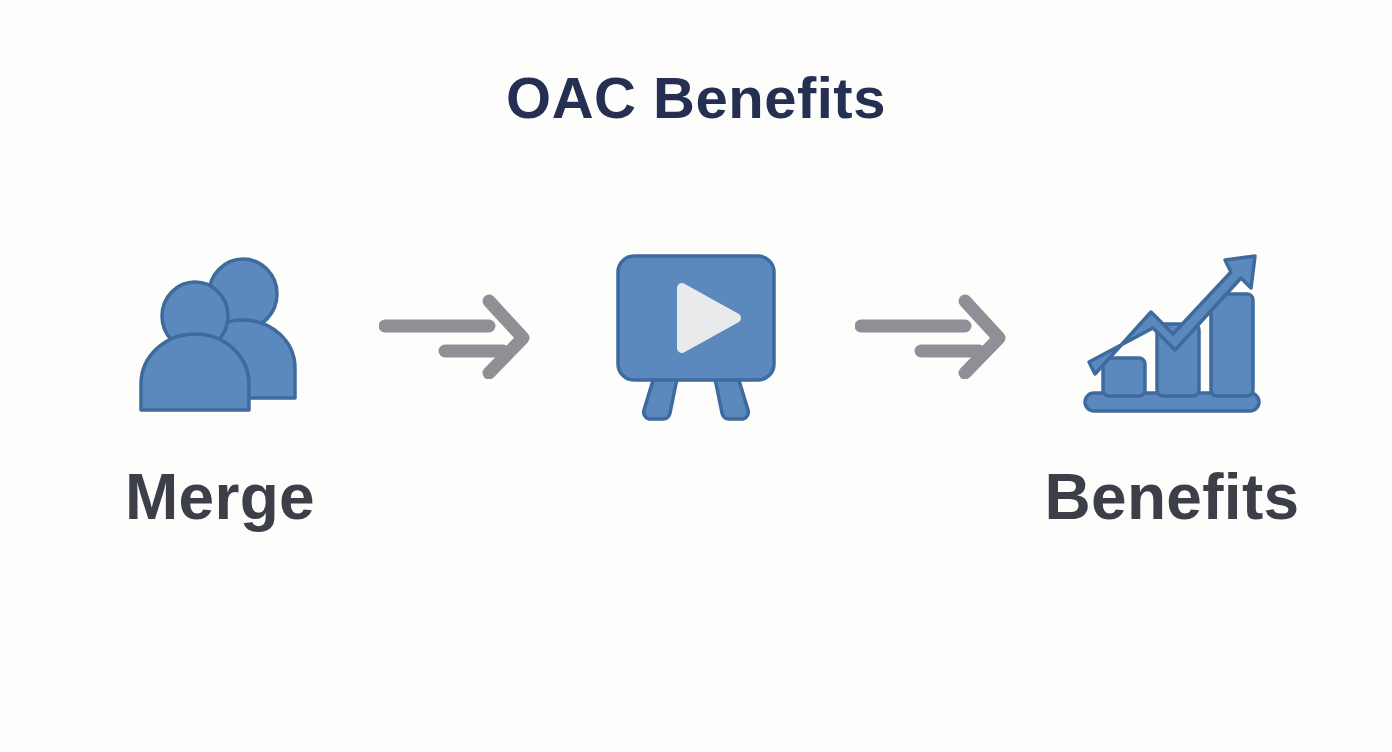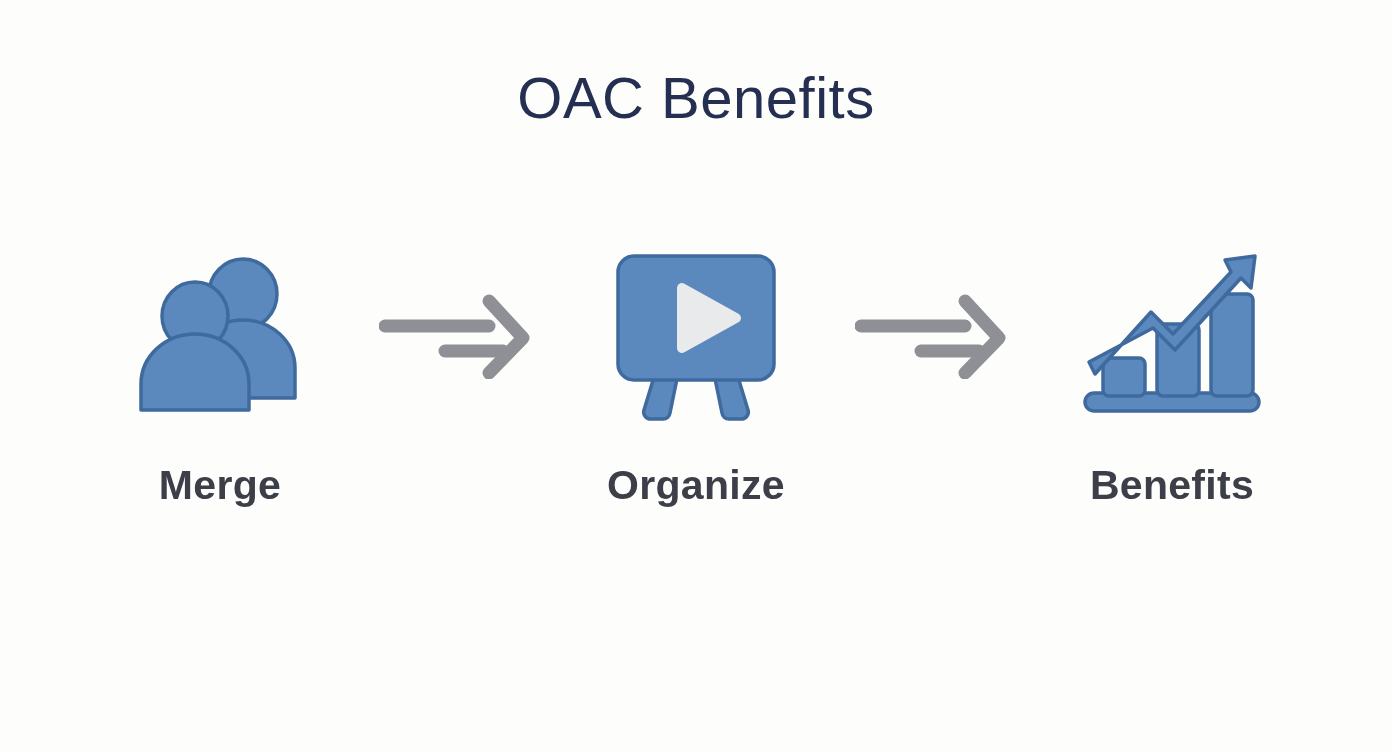--- a/index.html
+++ b/index.html
@@ -19,21 +19,21 @@
     position: absolute;
     inset: 0;
     display: flex;
     flex-direction: column;
     align-items: center;
   }
 
   .title {
     margin-top: 66px;
     font-size: 58px;
-    font-weight: normal;
+    font-weight: bold;
     letter-spacing: 0.5px;
     color: #252f52;
     line-height: 1.1;
     text-align: center;
     user-select: none;
   }
 
   .flow {
     position: absolute;
     top: 248px;
@@ -60,21 +60,21 @@
     justify-content: center;
   }
 
   .icon-box svg {
     display: block;
     overflow: visible;
   }
 
   .step-label {
     margin-top: 42px;
-    font-size: 41px;
+    font-size: 64px;
     font-weight: bold;
     color: #3c3f48;
     letter-spacing: 0.3px;
     line-height: 1;
     text-align: right;
     user-select: none;
   }
 
   .arrow {
     width: 186px;
@@ -128,21 +128,20 @@
 
             <path d="M48 112 L34 158 a7 7 0 0 0 7 9 l12 0 a7 7 0 0 0 7 -6 L70 112 Z"></path>
             <path d="M124 112 L138 158 a7 7 0 0 1 -7 9 l-12 0 a7 7 0 0 1 -7 -6 L102 112 Z"></path>
 
             <rect x="8" y="4" width="156" height="124" rx="16" ry="16"></rect>
           </g>
 
           <path d="M72 36 L126 66 L72 96 Z" fill="#e8eaec" stroke="#e8eaec" stroke-width="10" stroke-linejoin="round"></path>
         </svg>
       </div>
-      <div class="step-label">Organize</div>
     </div>
 
     <div class="arrow">
       <svg width="158" height="86" viewBox="0 0 158 86" aria-hidden="true">
         <g stroke="#8e9095" stroke-width="13" stroke-linecap="round" fill="none">
           <line x1="6" y1="33" x2="110" y2="33"></line>
           <line x1="66" y1="58" x2="124" y2="58"></line>
           <polyline points="110,8 144,45 110,80" stroke-linejoin="round"></polyline>
         </g>
       </svg>

